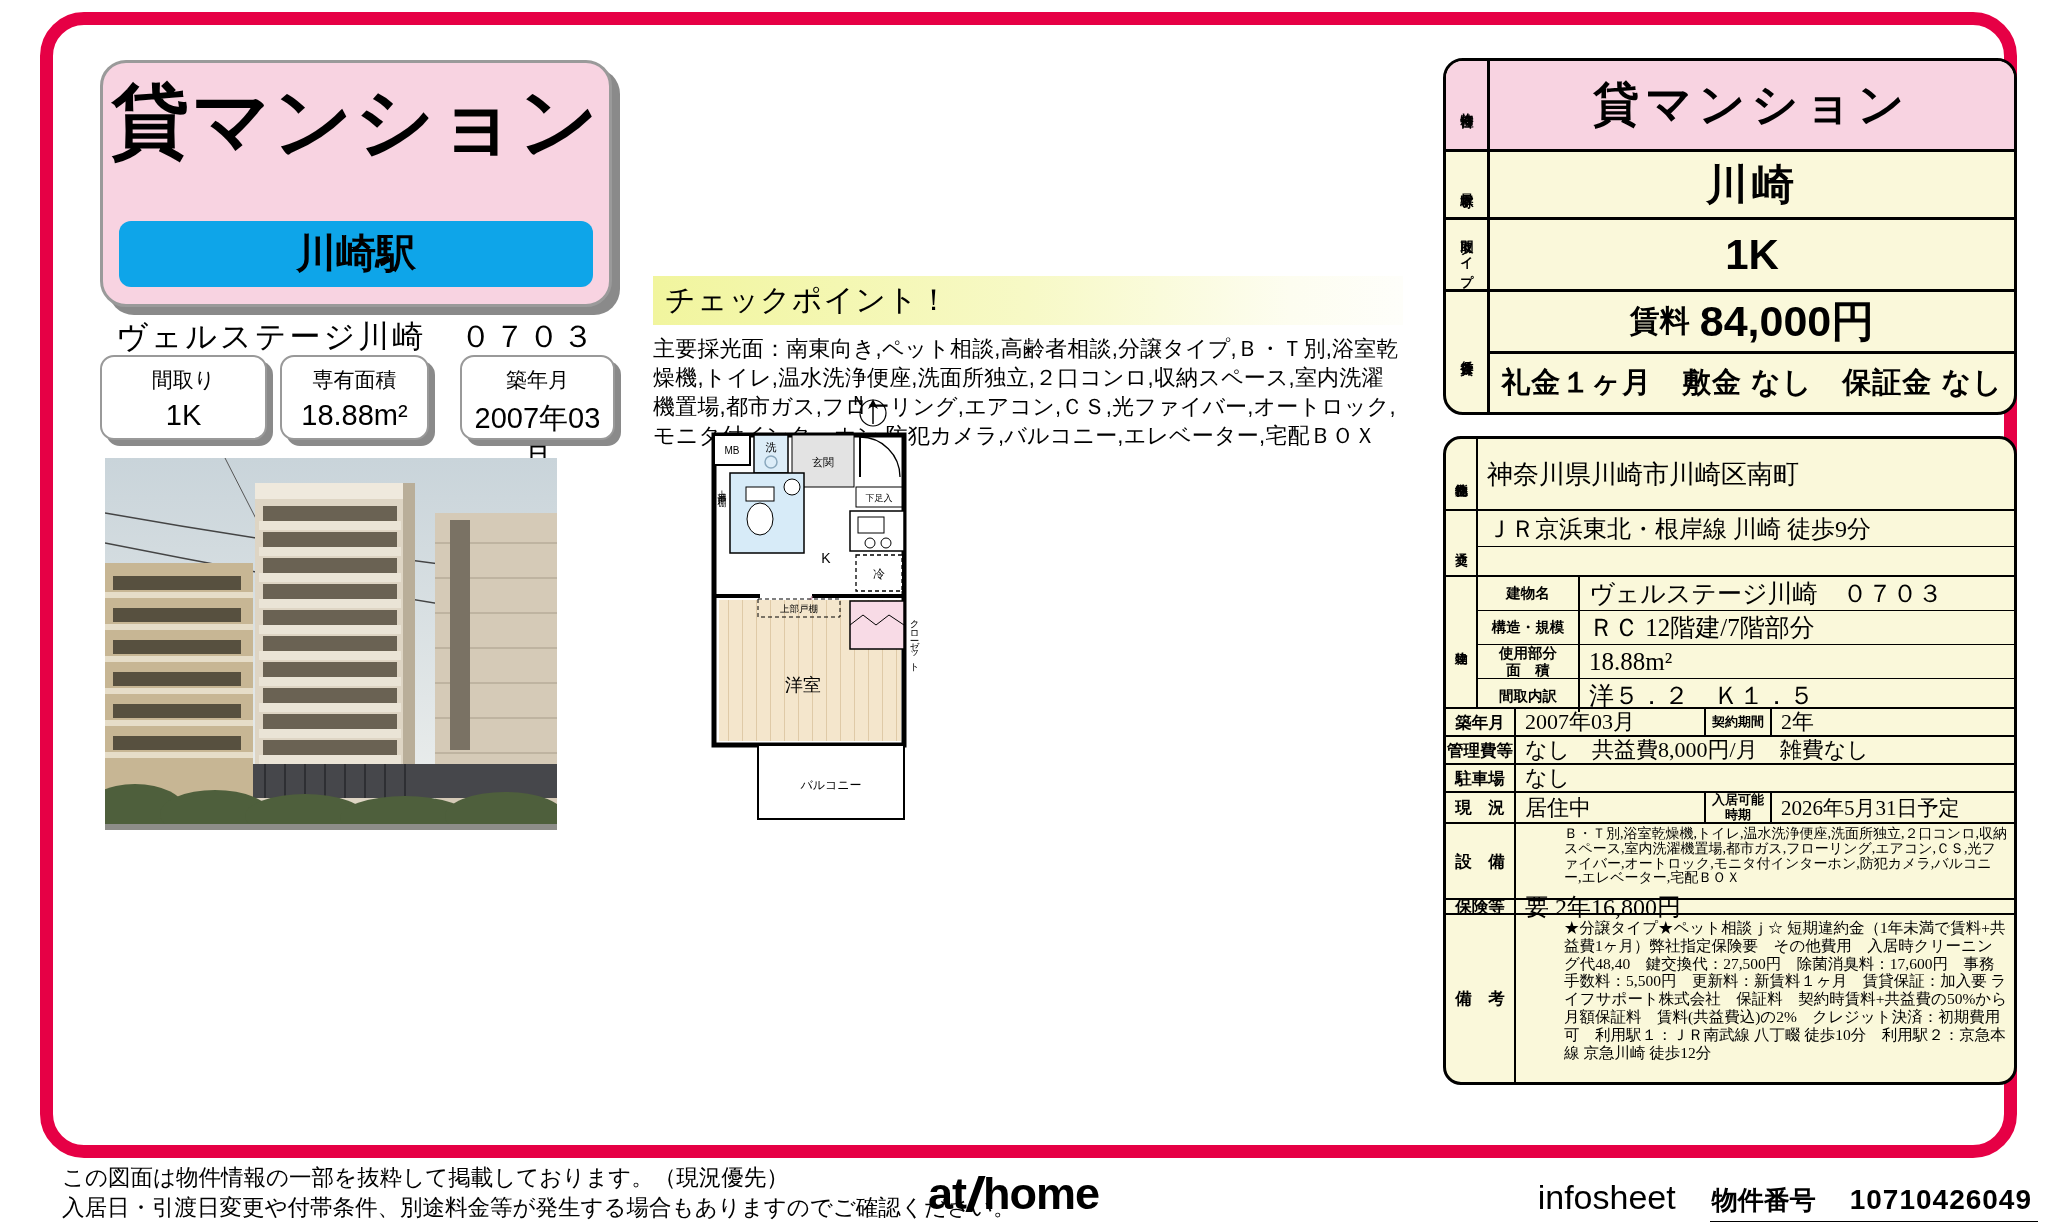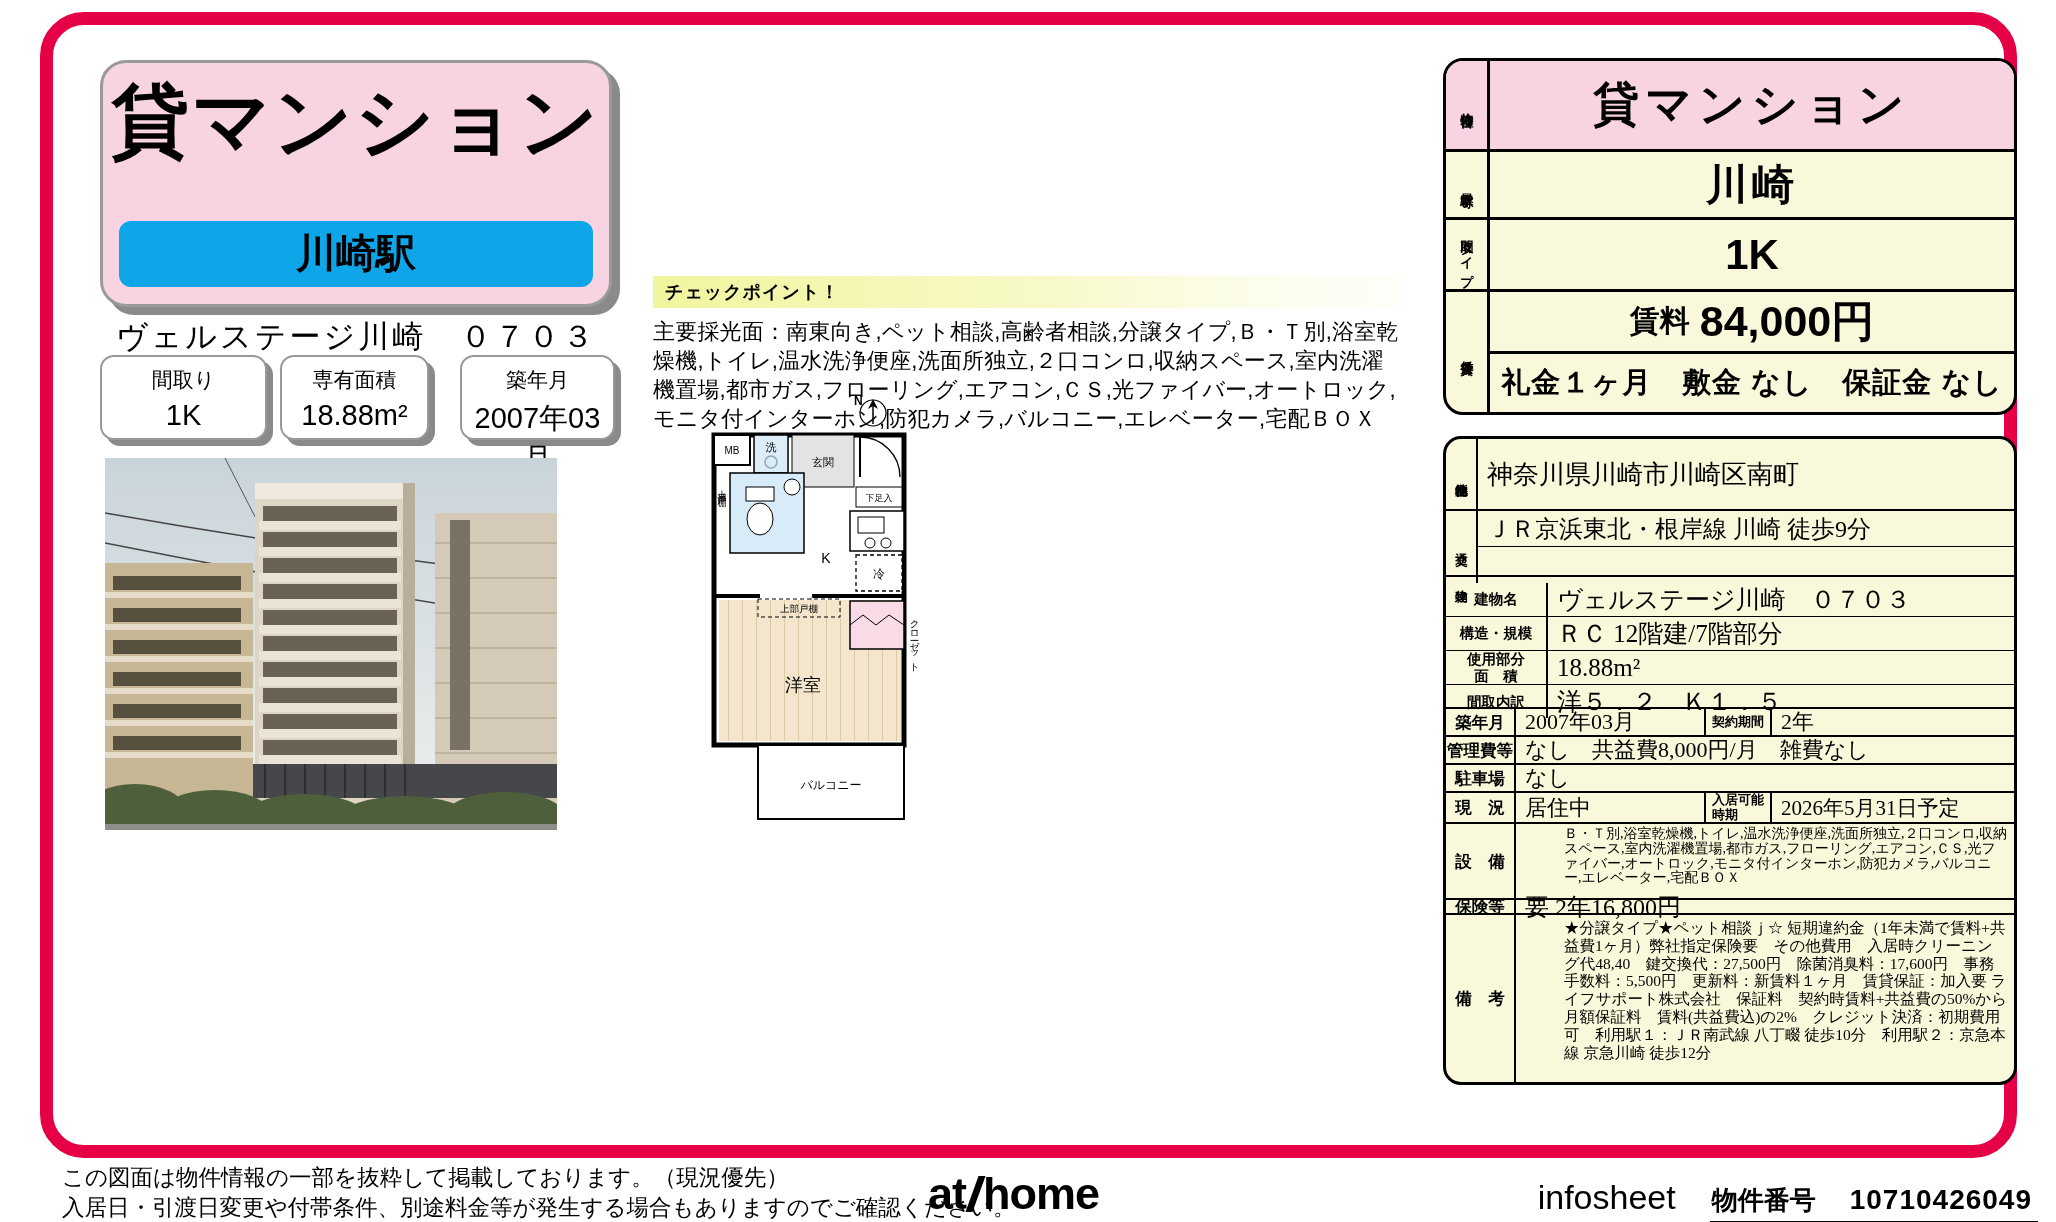--- a/index.html
+++ b/index.html
@@ -45,21 +45,21 @@
   .ib-2 { left:280px; width:149px; }
   .ib-3 { left:460px; width:155px; }
   .info-box .ib-label { margin-top:9px; font-size:21px; }
   .info-box .ib-value { margin-top:5px; font-size:29px; }
 
   
   .checkpoint { position:absolute; left:653px; top:276px; width:750px; }
   .cp-title {
     display:block; width:100%; padding:4px 12px;
     background:linear-gradient(to right,#f1f59e 0%,#f7f9c6 50%,#fdfdf0 85%,#fefefa 100%);
-    font-size:18px; font-weight:bold; letter-spacing:1px;
+    font-size:30px; font-weight:normal; letter-spacing:1px;
   }
   .cp-body {
     margin-top:9px; font-size:22px; line-height:29px; word-break:break-all;
     letter-spacing:0.2px;
   }
 
   
   .photo { position:absolute; left:105px; top:458px; width:452px; height:372px; }
 
   
@@ -105,34 +105,34 @@
     width:70px; border-right:2px solid #000; display:flex; align-items:center; justify-content:center;
     font-size:16.5px; font-weight:bold; white-space:pre-line; text-align:center; line-height:1.15;
   }
   .t2 .val { display:flex; align-items:center; padding-left:9px; font-family:"Liberation Serif","DejaVu Serif",serif; }
   .t2 .col { flex:1; display:flex; flex-direction:column; }
   .t2 .r-address { height:70px; }
   .t2 .r-address .val { font-size:26px; flex:1; }
   .t2 .r-access { height:66px; }
   .t2 .acc1 { height:36px; border-bottom:1.5px solid #000; display:flex; align-items:center; padding-left:9px; font-size:24px; font-family:"Liberation Serif","DejaVu Serif",serif; }
   .t2 .acc2 { flex:1; }
-  .t2 .r-building { height:132px;flex-direction:column; }
+  .t2 .r-building { height:132px; }
   .t2 .subrow { flex:1; display:flex; border-top:1.5px solid #000; }
   .t2 .subrow:first-child { border-top:none; }
   .t2 .ilab {
     width:102px; border-right:2px solid #000; display:flex; align-items:center; justify-content:center;
     font-size:14.5px; font-weight:bold; white-space:pre-line; text-align:center; line-height:1.15;
   }
   .t2 .subrow .val { flex:1; font-size:25px; }
   .t2 .r-built,.t2 .r-fees,.t2 .r-parking { height:28px; }
   .t2 .r-status { height:31px; }
   .t2 .v190 { width:190px; border-right:2px solid #000; font-size:22px; }
   .t2 .minilab {
     width:66px; border-right:2px solid #000; display:flex; align-items:center; justify-content:center;
-    font-size:13px; font-weight:bold; white-space:pre-line; line-height:1.1;
+    font-size:13px; font-weight:bold; white-space:pre-line; text-align:center; line-height:1.1;
   }
   .t2 .vrest { flex:1; font-size:21px; }
   .t2 .vwide { flex:1; font-size:22px; }
   .t2 .r-equip { height:76px; }
   .t2 .blocktext {
     flex:1; padding:3px 6px 2px 8px; font-family:"Liberation Serif","DejaVu Serif",serif;
     word-break:break-all; font-size:14px; line-height:14.8px; display:block;margin-left:40px;
   }
   .t2 .r-insurance { height:15px; }
   .t2 .r-insurance .val { flex:1; font-size:24px; }

